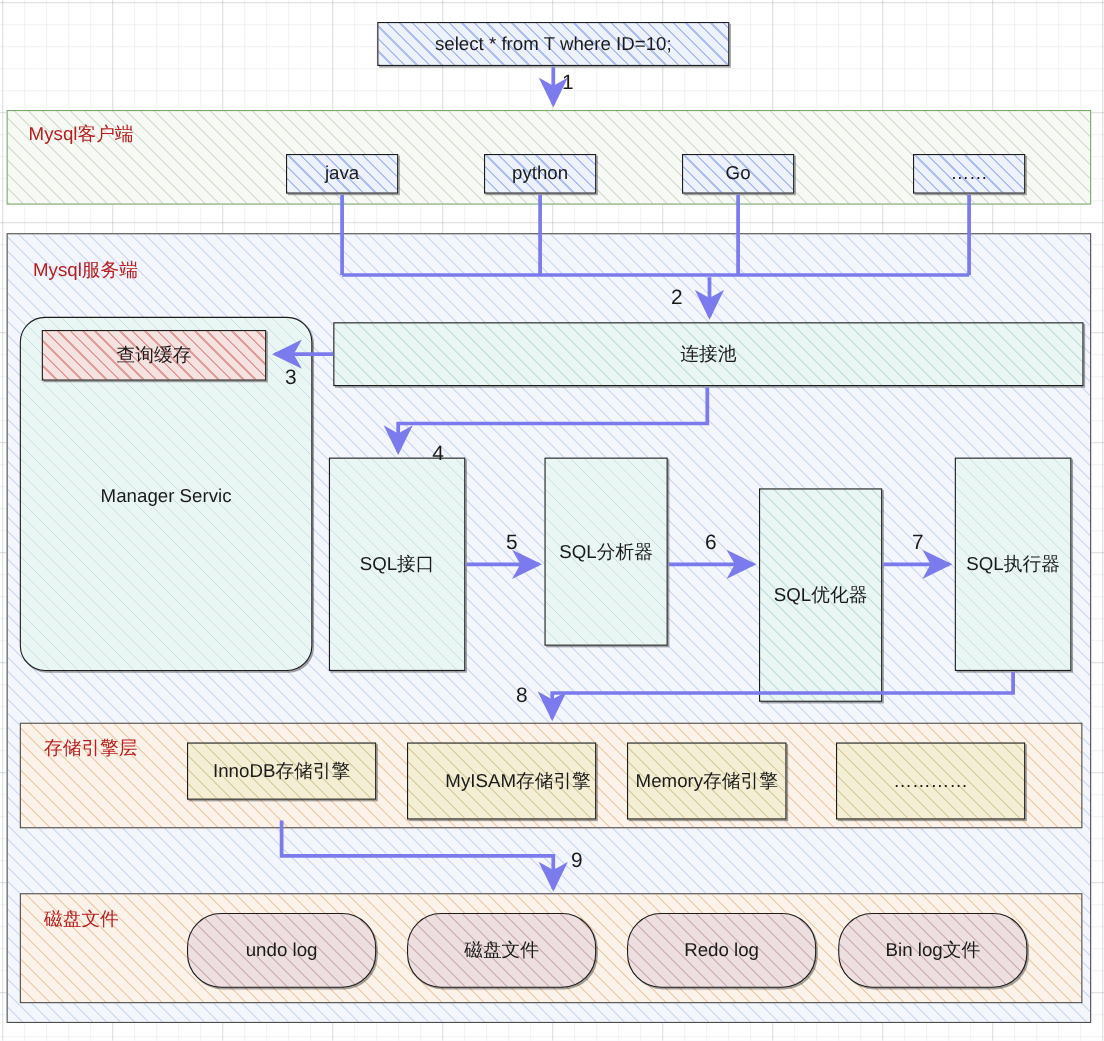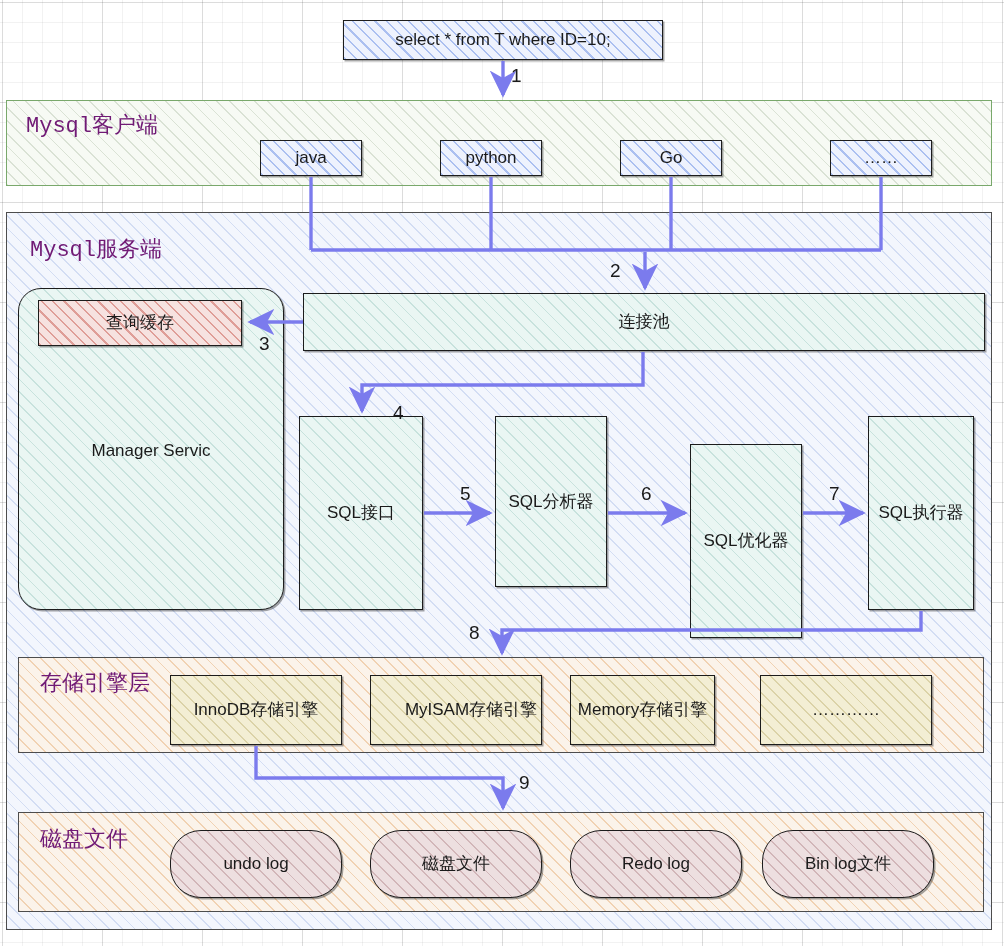--- a/index.html
+++ b/index.html
@@ -29,21 +29,21 @@
     font-size:17px;line-height:1.15;text-align:center;
     box-shadow:1.5px 1.5px 0 rgba(0,0,0,0.35);
     z-index:5;
   }
   .container{
     position:absolute;box-sizing:border-box;
     border:1.5px solid #4d4d4d;
     z-index:2;
   }
   .container-label{
-    position:absolute;font-size:22px;color:#701a75;z-index:6;white-space:nowrap;font-family:Liberation Mono, monospace;
+    position:absolute;font-size:17px;color:#b91c1c;z-index:6;white-space:nowrap;
   }
   
   .h-blue{
     background-color:#eef2fd;
     background-image:repeating-linear-gradient(45deg,
       rgba(90,130,225,0.45) 0 1.5px, transparent 1.5px 8px);
   }
   .h-green-faint{
     background-color:#f7faf4;
     background-image:repeating-linear-gradient(45deg,
@@ -135,21 +135,21 @@
 <div class="node h-mint" style="left:690px;top:416px;width:112px;height:194px;margin-top:28px;">
   <span>SQL优化器</span>
 </div>
 <div class="node h-mint" style="left:868px;top:416px;width:106px;height:194px;">
   <span>SQL执行器</span>
 </div>
 
 <div class="container h-orange" style="left:18px;top:657px;width:966px;height:96px;"></div>
 <div class="container-label" style="left:40px;top:668px;">存储引擎层</div>
 
-<div class="node h-khaki" style="left:170px;top:675px;width:172px;height:70px;">
+<div class="node h-khaki" style="left:170px;top:675px;width:172px;height:52px;">
   <span>InnoDB存储引擎</span>
 </div>
 <div class="node h-khaki" style="left:370px;top:675px;width:172px;height:70px;padding-left:30px;">
   <span>MyISAM存储引擎</span>
 </div>
 <div class="node h-khaki" style="left:570px;top:675px;width:145px;height:70px;">
   <span>Memory存储引擎</span>
 </div>
 <div class="node h-khaki" style="left:760px;top:675px;width:172px;height:70px;">
   <span>…………</span>

